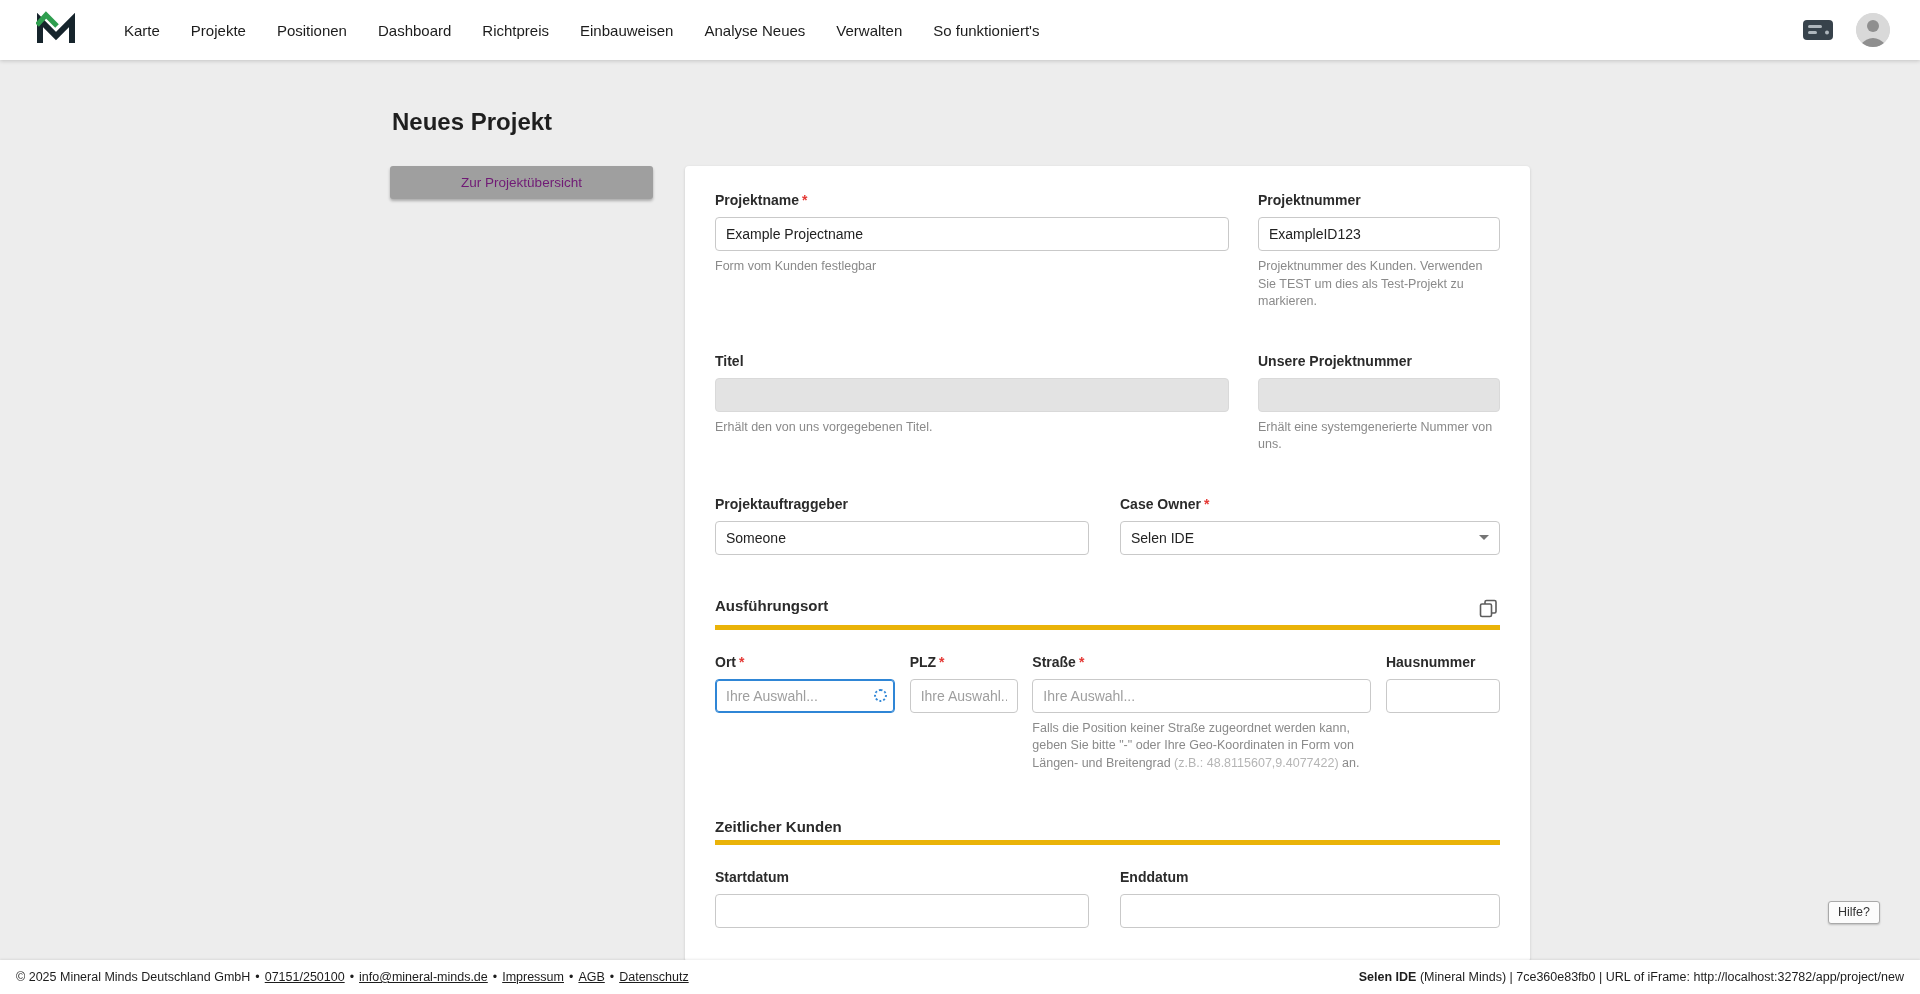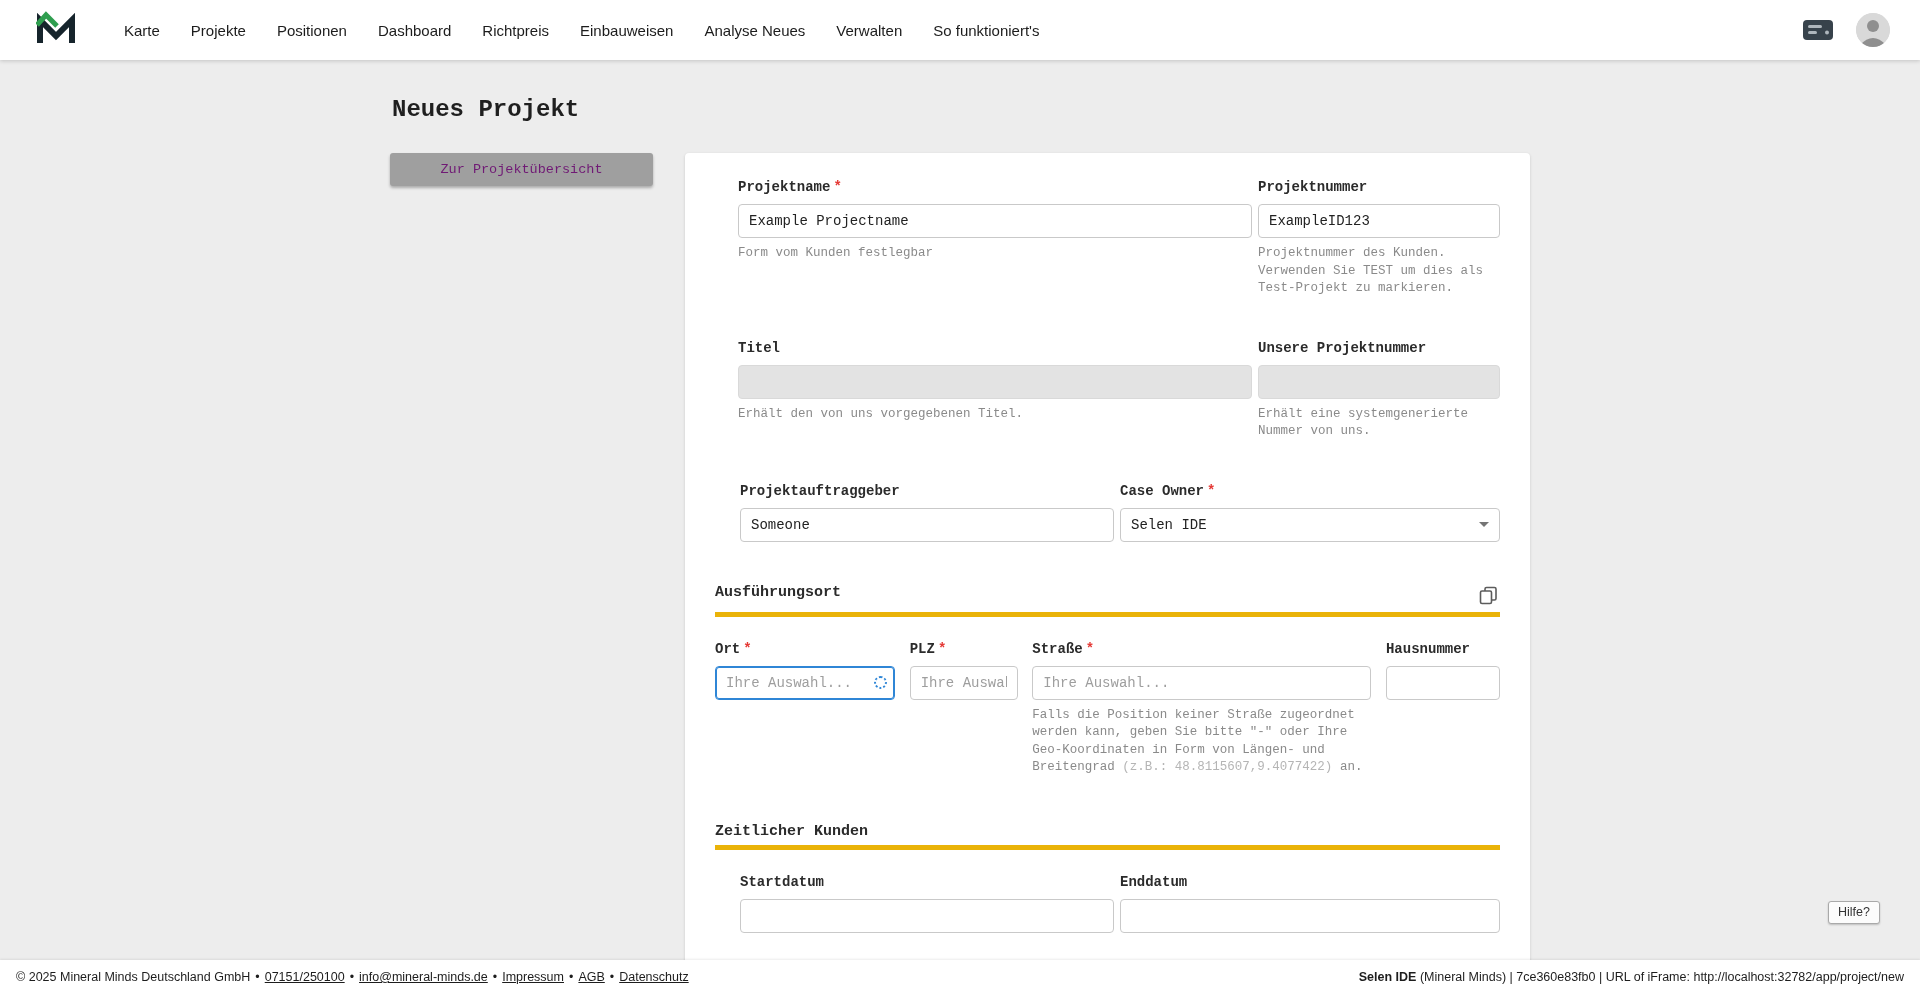--- a/index.html
+++ b/index.html
@@ -39,41 +39,41 @@
   .topbar-right { margin-left: auto; display: flex; align-items: center; gap: 22px; padding-right: 10px; }
   .server-icon { cursor: pointer; display: flex; }
   .avatar {
     width: 34px; height: 34px; border-radius: 50%;
     background: #d9d9d9; overflow: hidden; cursor: pointer;
     display: flex; align-items: flex-end; justify-content: center;
   }
 
   
   main { flex: 1 1 auto; overflow: hidden; position: relative; }
-  .content { width: 1140px; margin: 12px auto; padding-top: 24px; font-family: Liberation Mono, monospace; }
+  .content { width: 1140px; margin: 0 auto; padding-top: 48px; }
   .page-title { font-size: 24px; font-weight: 600; color: #1f1f1f; margin: 0 0 30px 2px; }
   .layout-row { display: flex; align-items: flex-start; gap: 32px; }
   .left-col { flex: 0 0 263px; }
   .back-button {
     width: 263px; height: 33px;
     background: #9f9f9f; color: #701a75;
     border: none; border-radius: 3px;
     font-family: inherit; font-size: 13.5px;
     box-shadow: 0 2px 3px rgba(0,0,0,.28);
     cursor: pointer;
   }
   .right-col { flex: 1 1 auto; display: flex; flex-direction: column; gap: 34px; }
   .card {
     background: #fff; border-radius: 4px;
     box-shadow: 0 1px 3px rgba(0,0,0,.16);
     padding: 26px 30px 34px;
   }
 
   
-  .form-row { display: flex; justify-content: flex-end; align-items: flex-start; margin-bottom: 42px; gap: 6px; }
+  .form-row { display: flex; justify-content: space-between; align-items: flex-start; margin-bottom: 42px; }
   .col-a { width: 514px; }
   .col-b { width: 242px; }
   .col-a3 { width: 374px; }
   .col-b3 { width: 380px; }
   .label { font-size: 14px; font-weight: 700; color: #2b2b2b; }
   .req { color: #e53935; margin-left: 3px; font-weight: 700; }
   .input-wrap { margin-top: 9px; position: relative; }
   input.text {
     display: block; width: 100%; height: 34px;
     border: 1px solid #c9c9c9; border-radius: 4px;

